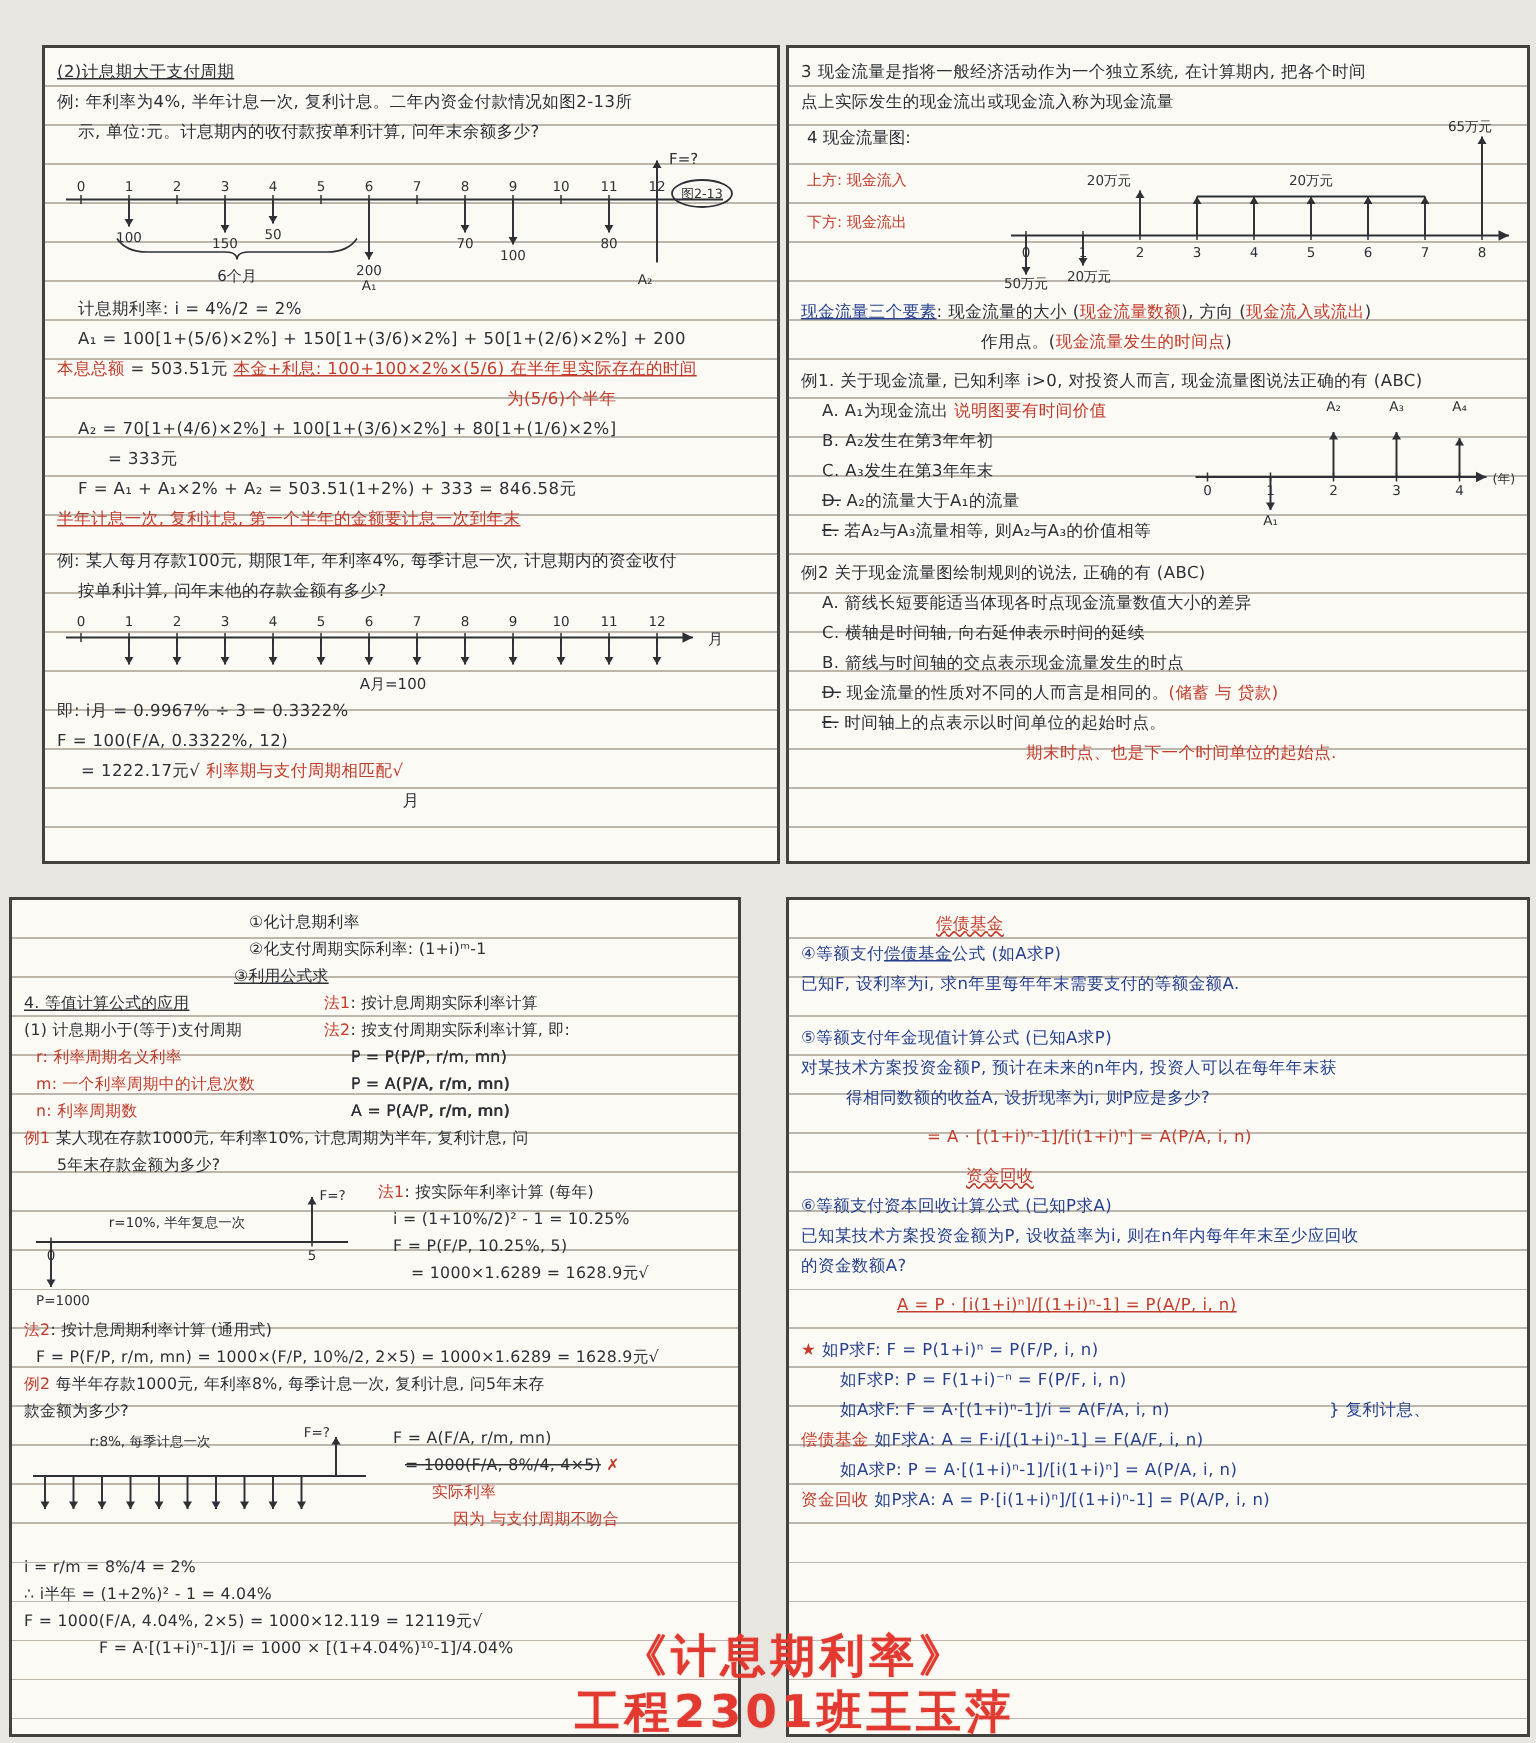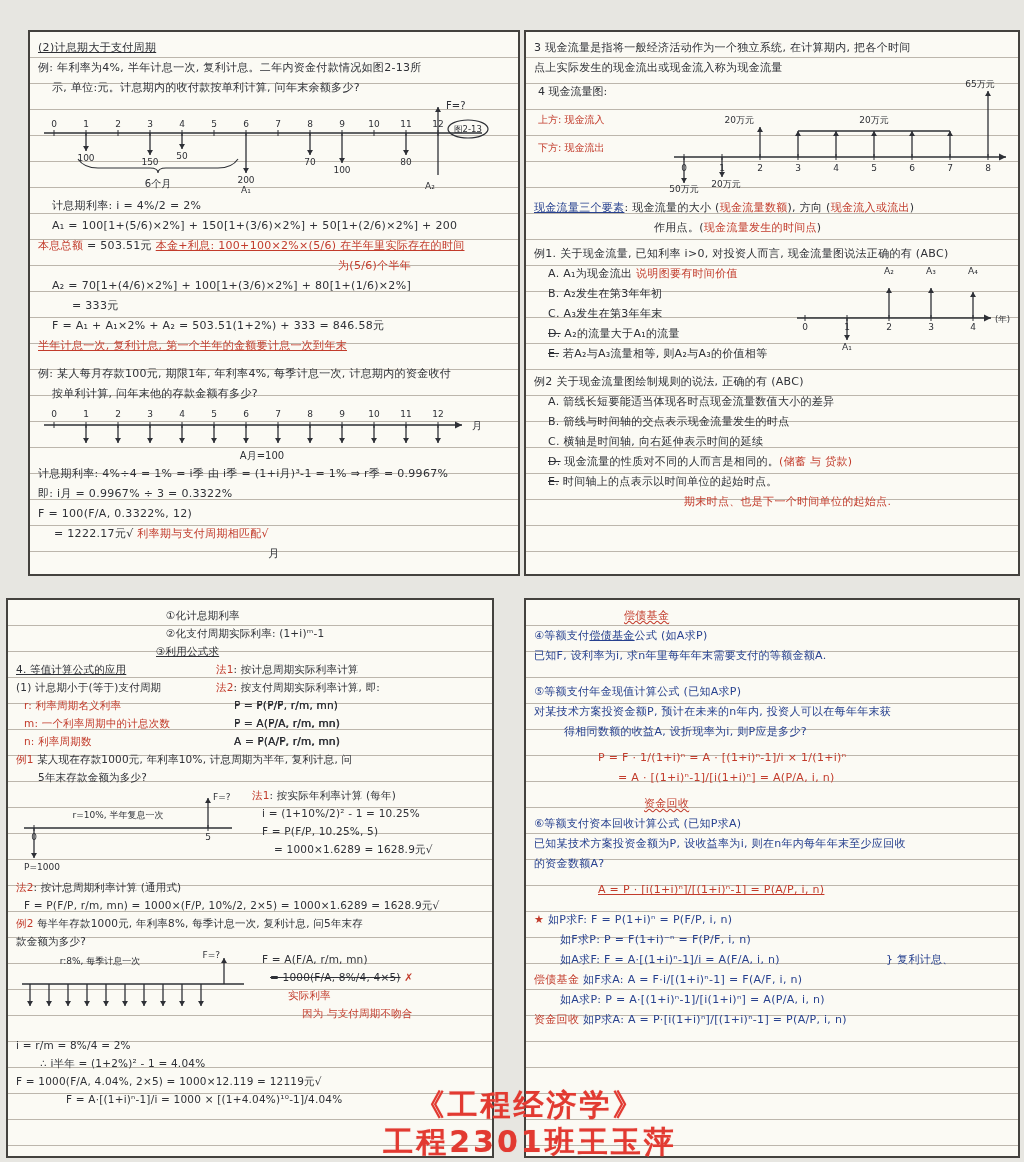--- a/index.html
+++ b/index.html
@@ -157,21 +157,20 @@
         <path d="M 301 33 L 304 38 L 307 33 Z" fill="#2e3036"></path>
         <line x1="336" y1="20" x2="336" y2="38" stroke="#2e3036" stroke-width="1.3"></line>
         <path d="M 333 33 L 336 38 L 339 33 Z" fill="#2e3036"></path>
         <line x1="368" y1="20" x2="368" y2="38" stroke="#2e3036" stroke-width="1.3"></line>
         <path d="M 365 33 L 368 38 L 371 33 Z" fill="#2e3036"></path>
         <line x1="400" y1="20" x2="400" y2="38" stroke="#2e3036" stroke-width="1.3"></line>
         <path d="M 397 33 L 400 38 L 403 33 Z" fill="#2e3036"></path>
         <text x="224" y="54" text-anchor="middle" font-size="10" fill="#2e3036">A月=100</text>
       </svg>
     <div class="rows">
-        <div class="row"><span style="color: rgb(46, 48, 54);">计息期利率: 4%÷4 = 1% = i季   由 i季 = (1+i月)³-1 = 1%  ⇒ r季 = 0.9967%</span></div>
         <div class="row"><span style="color: rgb(46, 48, 54);">即: i月 = 0.9967% ÷ 3 = 0.3322%</span></div>
         <div class="row"><span style="color: rgb(46, 48, 54);">F = 100(F/A, 0.3322%, 12)</span></div>
         <div class="row" style="padding-left: 16px;"><span style="color: rgb(46, 48, 54);">= 1222.17元√     </span><span style="color: rgb(194, 59, 43);">利率期与支付周期相匹配√</span></div>
         <div class="row" style="text-align: center;"><span style="color: rgb(46, 48, 54);">月</span></div>
       </div>
   </section>
 
   <section class="page tr">
     <div class="rows">
         <div class="row"><span style="color: rgb(46, 48, 54);">3 现金流量是指将一般经济活动作为一个独立系统, 在计算期内, 把各个时间</span></div>
@@ -232,22 +231,22 @@
         <div style="height: 6px;"></div>
         <div class="row"><span style="color: rgb(46, 48, 54);">例1. 关于现金流量, 已知利率 i&gt;0, 对投资人而言, 现金流量图说法正确的有 (ABC)</span></div>
         <div class="row" style="padding-left: 14px;"><span style="color: rgb(46, 48, 54);">A. A₁为现金流出  </span><span style="color: rgb(194, 59, 43);">说明图要有时间价值</span></div>
         <div class="row" style="padding-left: 14px;"><span style="color: rgb(46, 48, 54);">B. A₂发生在第3年年初</span></div>
         <div class="row" style="padding-left: 14px;"><span style="color: rgb(46, 48, 54);">C. A₃发生在第3年年末</span></div>
         <div class="row" style="padding-left: 14px;"><span style="color: rgb(46, 48, 54); text-decoration: line-through;">D.</span><span style="color: rgb(46, 48, 54);"> A₂的流量大于A₁的流量</span></div>
         <div class="row" style="padding-left: 14px;"><span style="color: rgb(46, 48, 54); text-decoration: line-through;">E.</span><span style="color: rgb(46, 48, 54);"> 若A₂与A₃流量相等, 则A₂与A₃的价值相等</span></div>
         <div style="height: 8px;"></div>
         <div class="row"><span style="color: rgb(46, 48, 54);">例2 关于现金流量图绘制规则的说法, 正确的有 (ABC)</span></div>
         <div class="row" style="padding-left: 14px;"><span style="color: rgb(46, 48, 54);">A. 箭线长短要能适当体现各时点现金流量数值大小的差异</span></div>
+        <div class="row" style="padding-left: 14px;"><span style="color: rgb(46, 48, 54);">C. 横轴是时间轴, 向右延伸表示时间的延续</span></div>
         <div class="row" style="padding-left: 14px;"><span style="color: rgb(46, 48, 54);">B. 箭线与时间轴的交点表示现金流量发生的时点</span></div>
-        <div class="row" style="padding-left: 14px;"><span style="color: rgb(46, 48, 54);">C. 横轴是时间轴, 向右延伸表示时间的延续</span></div>
         <div class="row" style="padding-left: 14px;"><span style="color: rgb(46, 48, 54); text-decoration: line-through;">D.</span><span style="color: rgb(46, 48, 54);"> 现金流量的性质对不同的人而言是相同的。</span><span style="color: rgb(194, 59, 43);">(储蓄 与 贷款)</span></div>
         <div class="row" style="padding-left: 14px;"><span style="color: rgb(46, 48, 54); text-decoration: line-through;">E.</span><span style="color: rgb(46, 48, 54); margin-top: 28px;"> 时间轴上的点表示以时间单位的起始时点。</span></div>
         <div class="row" style="padding-left: 150px;"><span style="color: rgb(194, 59, 43);">期末时点、也是下一个时间单位的起始点.</span></div>
       </div>
     <svg class="mini" width="225" height="95">
         <line x1="8" y1="58" x2="202" y2="58" stroke="#2e3036" stroke-width="1.3"></line>
         <path d="M 195 54.5 L 202 58 L 195 61.5 Z" fill="#2e3036"></path>
         <text x="206" y="62" text-anchor="start" font-size="8.5" fill="#2e3036">(年)</text>
         <line x1="16" y1="55" x2="16" y2="61" stroke="#2e3036" stroke-width="1"></line>
         <text x="16" y="70" text-anchor="middle" font-size="9" fill="#2e3036">0</text>
@@ -354,54 +353,53 @@
         </svg>
       <div class="rows">
           <div class="row"><span style="color: rgb(46, 48, 54);">F = A(F/A, r/m, mn)</span></div>
           <div class="row" style="padding-left: 8px;"><span style="color: rgb(46, 48, 54); text-decoration: line-through;">= 1000(F/A, 8%/4, 4×5)</span><span style="color: rgb(194, 59, 43);"> ✗</span></div>
           <div class="row" style="padding-left: 26px;"><span style="color: rgb(194, 59, 43);">实际利率</span></div>
           <div class="row" style="padding-left: 40px;"><span style="color: rgb(194, 59, 43);">因为 与支付周期不吻合</span></div>
         </div>
     </div>
     <div class="rows">
         <div class="row"><span style="color: rgb(46, 48, 54);">i = r/m = 8%/4 = 2%</span></div>
-        <div class="row"><span style="color: rgb(46, 48, 54); margin-left: 24px;">∴ i半年 = (1+2%)² - 1 = 4.04%</span></div>
+        <div class="row"><span style="color: rgb(46, 48, 54);">∴ i半年 = (1+2%)² - 1 = 4.04%</span></div>
         <div class="row"><span style="color: rgb(46, 48, 54);">F = 1000(F/A, 4.04%, 2×5) = 1000×12.119 = 12119元√</span></div>
         <div class="row" style="padding-left: 50px;"><span style="color: rgb(46, 48, 54);">F = A·[(1+i)ⁿ-1]/i = 1000 × [(1+4.04%)¹⁰-1]/4.04%</span></div>
       </div>
   </section>
 
   <section class="page br">
     <div class="rows">
         <div class="row" style="padding-left: 90px;"><span style="color: rgb(194, 59, 43); text-decoration: underline wavy;">偿债基金</span></div>
         <div class="row"><span style="color: rgb(39, 65, 143);">④等额支付</span><span style="color: rgb(39, 65, 143); text-decoration: underline;">偿债基金</span><span style="color: rgb(39, 65, 143);">公式 (如A求P)</span></div>
         <div class="row"><span style="color: rgb(39, 65, 143);">已知F, 设利率为i, 求n年里每年年末需要支付的等额金额A.</span></div>
         <div style="height: 8px;"></div>
         <div style="height: 8px;"></div>
         <div class="row"><span style="color: rgb(39, 65, 143);">⑤等额支付年金现值计算公式 (已知A求P)</span></div>
         <div class="row"><span style="color: rgb(39, 65, 143);">对某技术方案投资金额P, 预计在未来的n年内, 投资人可以在每年年末获</span></div>
         <div class="row"><span style="color: rgb(39, 65, 143); margin-left: 30px;">得相同数额的收益A, 设折现率为i, 则P应是多少?</span></div>
         <div style="height: 6px;"></div>
-        <div class="row" style="padding-left: 64px;"><span style="color: rgb(194, 59, 43);">P = F · 1/(1+i)ⁿ = A · [(1+i)ⁿ-1]/i × 1/(1+i)ⁿ</span></div>
         <div class="row" style="padding-left: 84px;"><span style="color: rgb(194, 59, 43);">= A · [(1+i)ⁿ-1]/[i(1+i)ⁿ] = A(P/A, i, n)</span></div>
         <div style="height: 6px;"></div>
         <div class="row" style="padding-left: 110px;"><span style="color: rgb(194, 59, 43); text-decoration: underline wavy;">资金回收</span></div>
         <div class="row"><span style="color: rgb(39, 65, 143);">⑥等额支付资本回收计算公式 (已知P求A)</span></div>
         <div class="row"><span style="color: rgb(39, 65, 143);">已知某技术方案投资金额为P, 设收益率为i, 则在n年内每年年末至少应回收</span></div>
         <div class="row"><span style="color: rgb(39, 65, 143);">的资金数额A?</span></div>
         <div style="height: 6px;"></div>
         <div class="row" style="padding-left: 64px;"><span style="color: rgb(194, 59, 43); text-decoration: underline;">A = P · [i(1+i)ⁿ]/[(1+i)ⁿ-1] = P(A/P, i, n)</span></div>
         <div style="height: 10px;"></div>
         <div class="row"><span style="color: rgb(194, 59, 43);">★  </span><span style="color: rgb(39, 65, 143);">如P求F:  F = P(1+i)ⁿ = P(F/P, i, n)</span></div>
         <div class="row" style="padding-left: 26px;"><span style="color: rgb(39, 65, 143);">如F求P:  P = F(1+i)⁻ⁿ = F(P/F, i, n)</span></div>
         <div class="row" style="padding-left: 26px;"><span style="color: rgb(39, 65, 143);">如A求F:  F = A·[(1+i)ⁿ-1]/i = A(F/A, i, n)</span><span style="position: absolute; left: 352px; top: 0px;"><span style="color: rgb(39, 65, 143);">}  复利计息、</span></span></div>
         <div class="row"><span style="color: rgb(194, 59, 43);">偿债基金</span><span style="color: rgb(39, 65, 143);"> 如F求A:  A = F·i/[(1+i)ⁿ-1] = F(A/F, i, n)</span></div>
         <div class="row" style="padding-left: 26px;"><span style="color: rgb(39, 65, 143);">如A求P:  P = A·[(1+i)ⁿ-1]/[i(1+i)ⁿ] = A(P/A, i, n)</span></div>
         <div class="row"><span style="color: rgb(194, 59, 43);">资金回收</span><span style="color: rgb(39, 65, 143);"> 如P求A:  A = P·[i(1+i)ⁿ]/[(1+i)ⁿ-1] = P(A/P, i, n)</span></div>
       </div>
   </section>
 
   <div class="watermark">
-    <div>《工程经济学》</div>
+    <div>《计息期利率》</div>
     <div>工程2301班王玉萍</div>
   </div>
 
 </div>
 
 </body></html>

